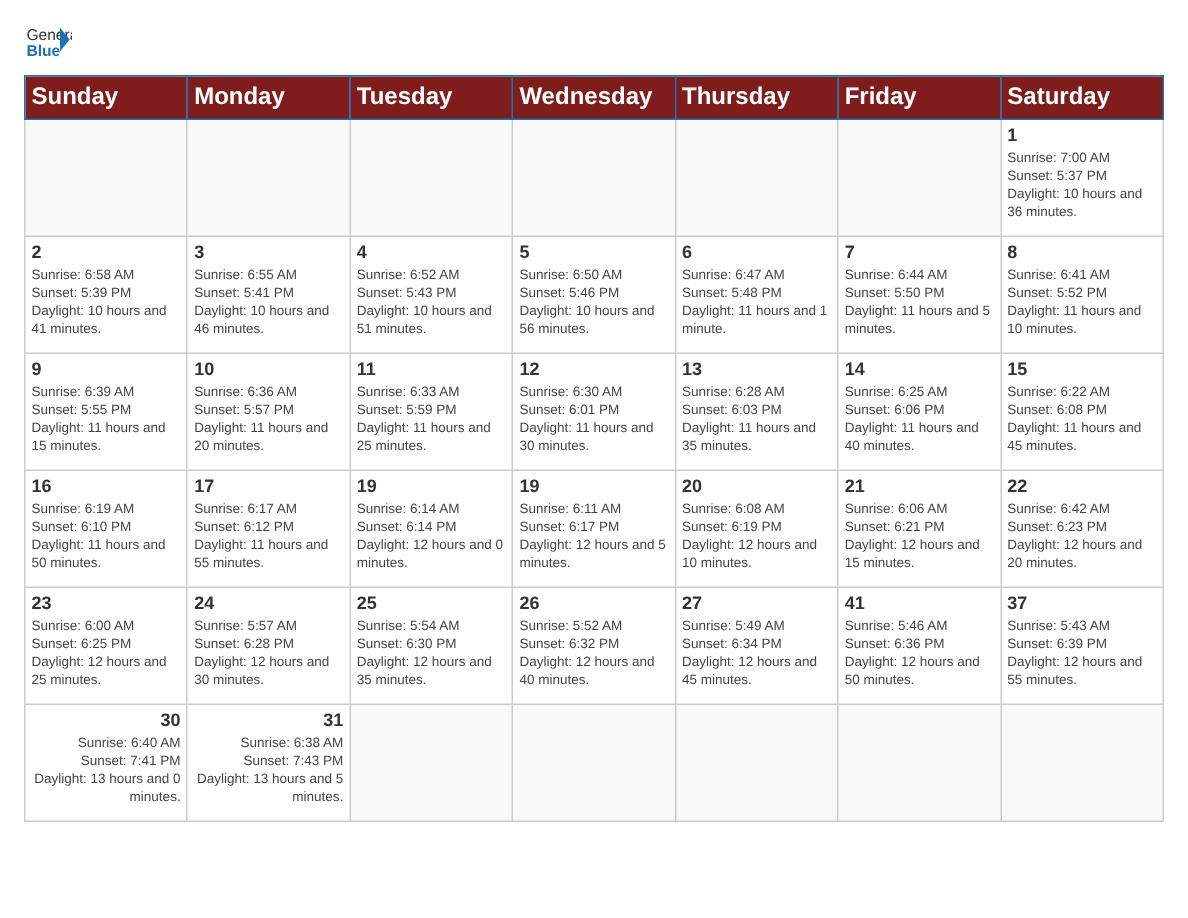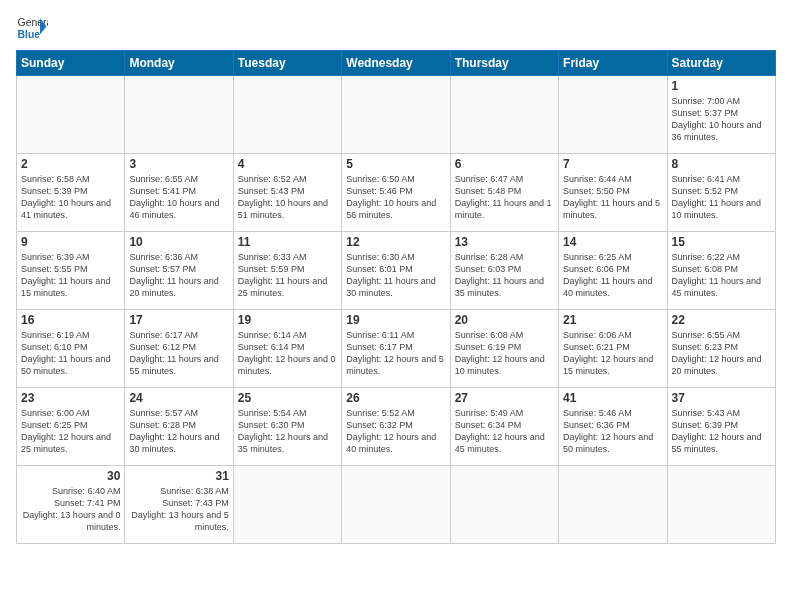--- a/index.html
+++ b/index.html
@@ -41,23 +41,23 @@
     .subtitle {
       font-size: 14px;
       color: #555;
     }
     .calendar {
       width: 100%;
       border-collapse: collapse;
       table-layout: fixed;
     }
     .calendar thead th {
-      background: #0369a1;
+      background: #7f1d1d;
       color: #fff;
-      font-size: 12px;
+      font-size: 16px;
       font-weight: bold;
       padding: 5px 4px;
       text-align: left;
       border: 1px solid #1a73b8;
     }
     .calendar tbody td {
       border: 1px solid #ccc;
       vertical-align: top;
       padding: 3px 4px;
       font-size: 9.5px;
@@ -249,21 +249,21 @@
 Daylight: 12 hours and 10 minutes.</div>
           </td>
           <td>
             <span class="day-number">21</span>
             <div class="day-info">Sunrise: 6:06 AM
 Sunset: 6:21 PM
 Daylight: 12 hours and 15 minutes.</div>
           </td>
           <td>
             <span class="day-number">22</span>
-            <div class="day-info">Sunrise: 6:55 AM
+            <div class="day-info">Sunrise: 6:42 AM
 Sunset: 6:23 PM
 Daylight: 12 hours and 20 minutes.</div>
           </td>
         </tr>
         <tr>
           <td>
             <span class="day-number">23</span>
             <div class="day-info">Sunrise: 6:00 AM
 Sunset: 6:25 PM
 Daylight: 12 hours and 25 minutes.</div>

